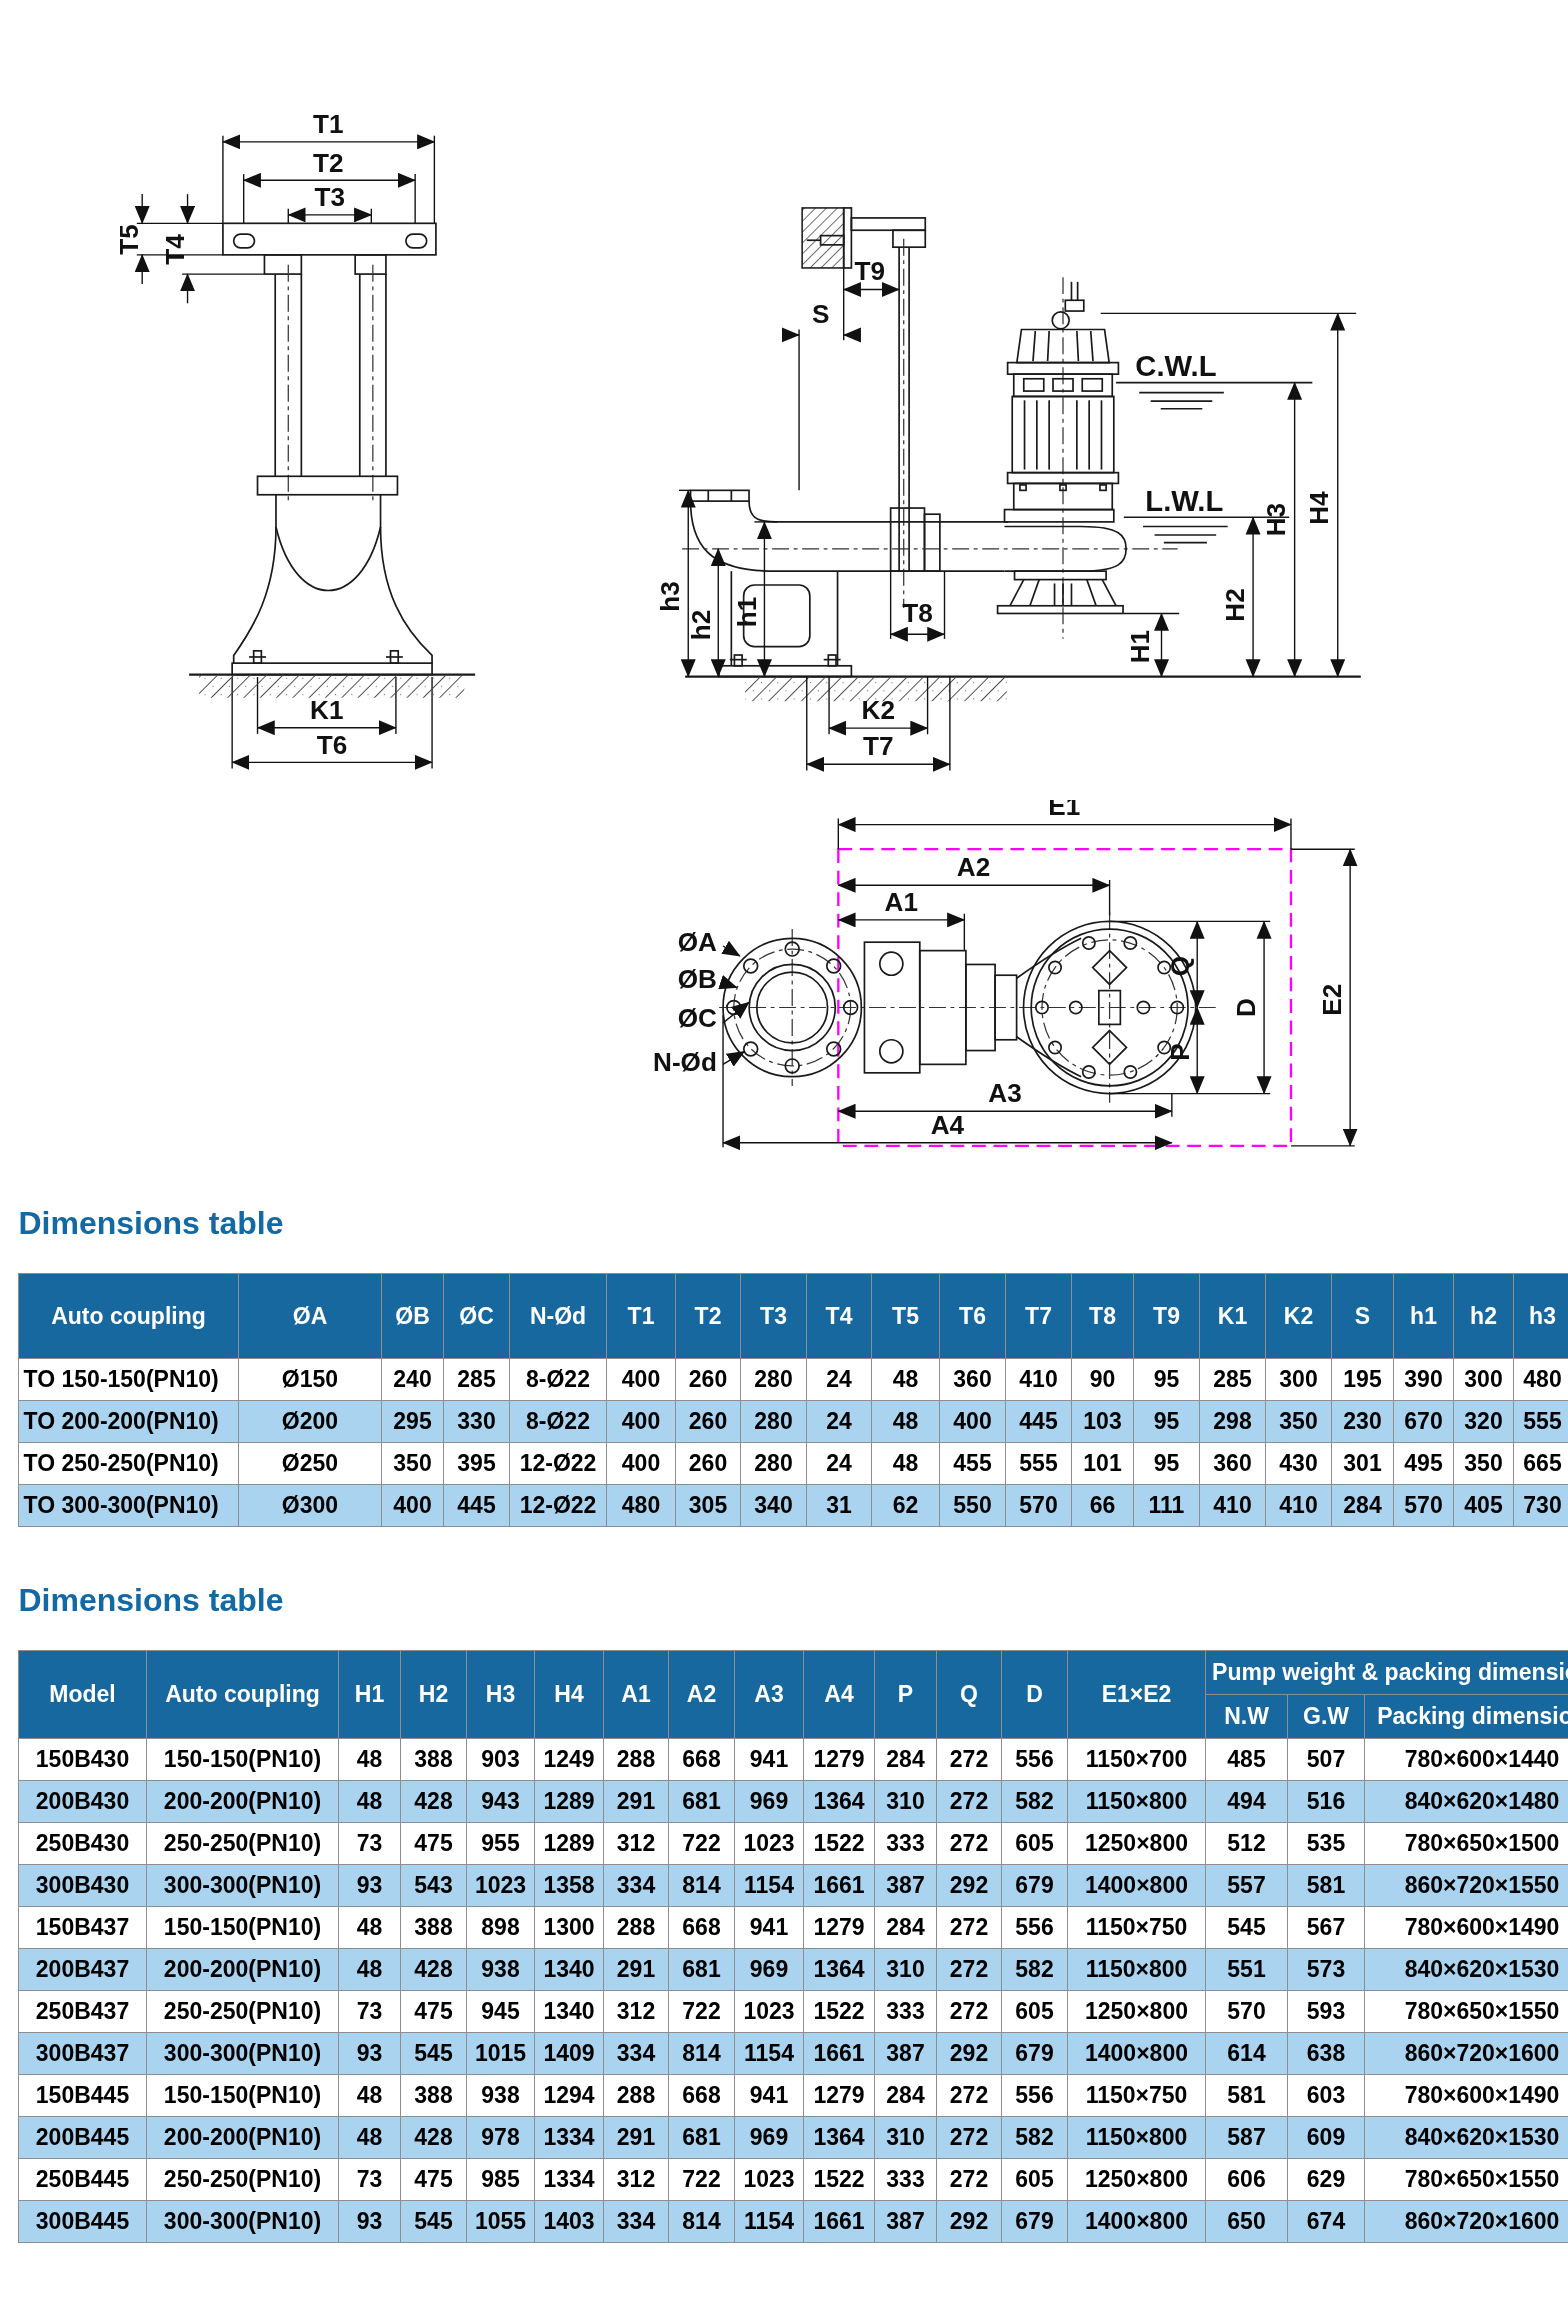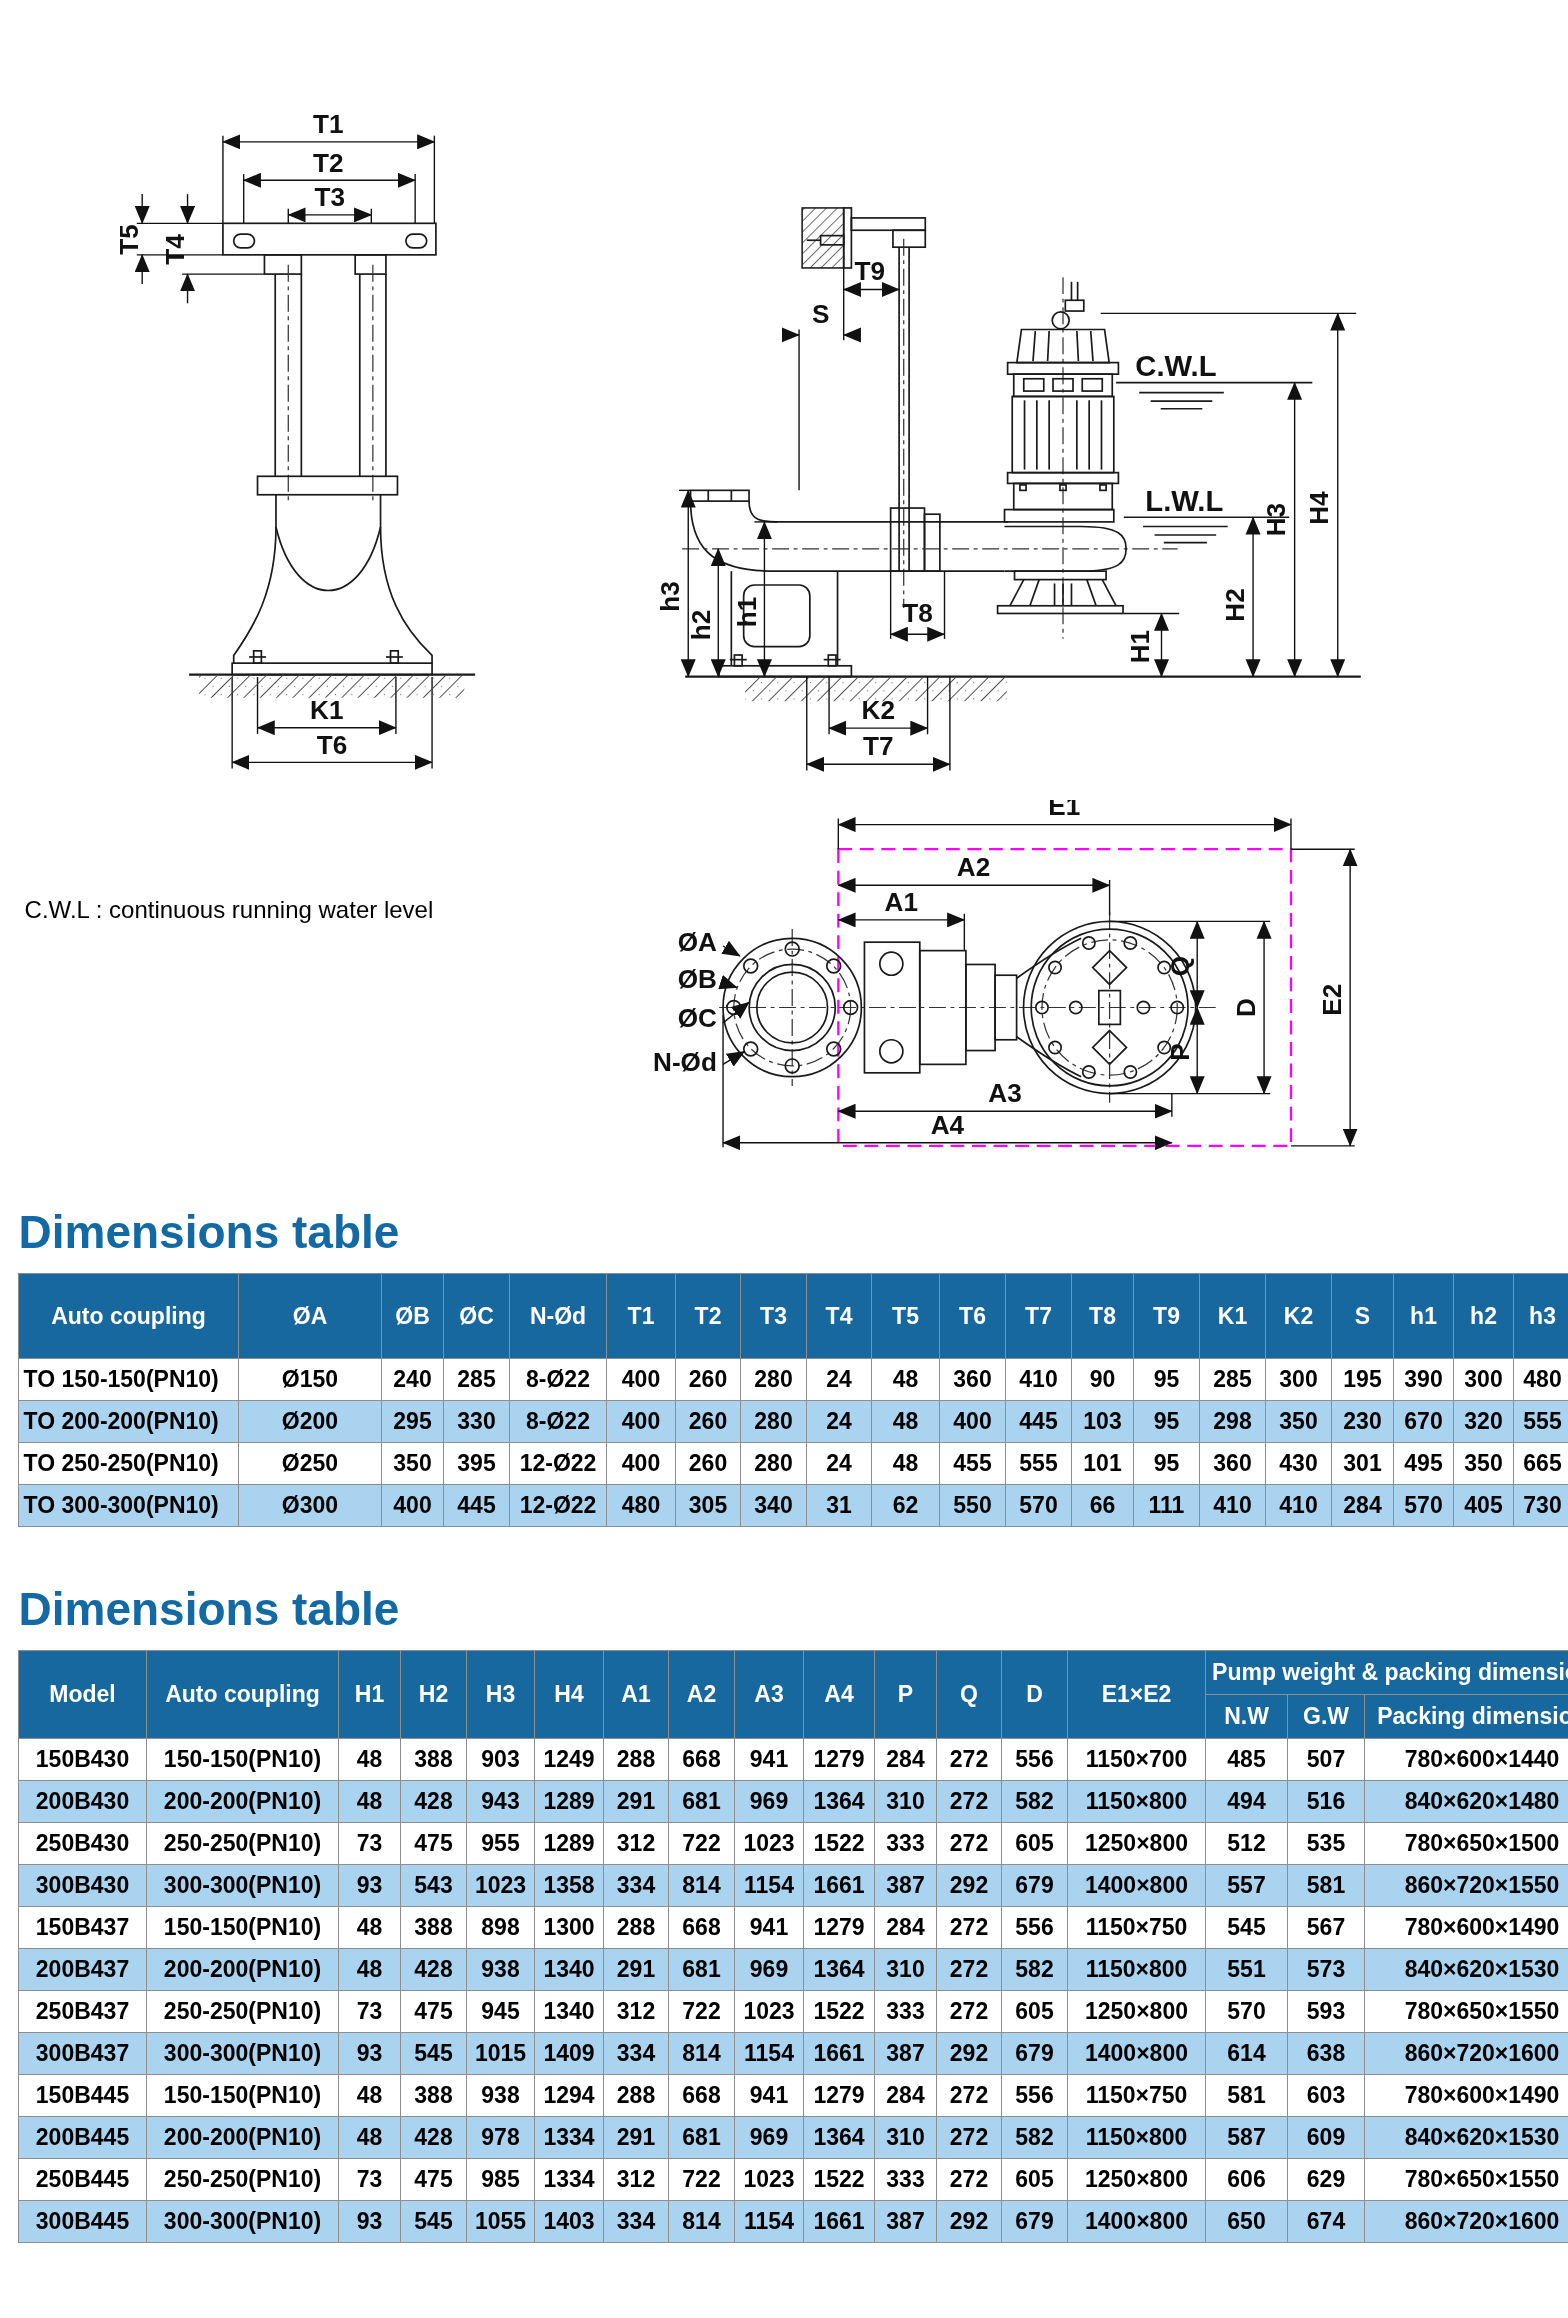--- a/index.html
+++ b/index.html
@@ -1,20 +1,20 @@
 <!DOCTYPE html>
 <html style="font-size:12.3px"><head>
 <meta charset="utf-8">
 <style>
   html,body{margin:0;padding:0;background:#e8e8e8;}
   .page{position:relative;width:1569px;height:2319px;background:#ffffff;
         font-family:"Liberation Sans", sans-serif;color:#000;overflow:hidden;}
   .page-title{position:absolute;left:20px;top:23px;font-size:46px;font-weight:bold;
         color:#1269A4;letter-spacing:0;}
-  .section-heading{position:absolute;left:18.5px;font-size:46px;font-weight:bold;color:#1269A4;}
+  .section-heading{position:absolute;left:18.5px;font-size:32px;font-weight:bold;color:#1269A4;}
   #heading1{top:1205px;}
   #heading2{top:1582px;}
   .notes{position:absolute;left:24.6px;top:817px;font-size:24px;line-height:1.55;white-space:pre-wrap;}
   .para{position:absolute;left:23px;top:928px;width:508px;font-size:25.4px;line-height:1.5;
         letter-spacing:0.3px;word-spacing:1.5px;font-weight:500;}
   .dim-table{position:absolute;left:18px;border-collapse:collapse;table-layout:fixed;width:1539px;background:#fff;}
   #table1{top:1273px;}
   #table2{top:1650px;}
   .dim-table th,.dim-table td{border:1.5px solid #8e8e8e;text-align:center;vertical-align:middle;
         padding:0 1.5px;overflow:hidden;}
@@ -326,21 +326,20 @@
       <text x="532" y="434" text-anchor="middle">A4</text>
       <text x="1044" y="260" text-anchor="middle" transform="rotate(-90 1044 260)">E2</text>
       <text x="232" y="196" text-anchor="end">ØA</text>
       <text x="232" y="244" text-anchor="end">ØB</text>
       <text x="232" y="296" text-anchor="end">ØC</text>
       <text x="232" y="352" text-anchor="end">N-Ød</text>
     </g>
   </svg>
 
   <div class="notes">
-    <div>C.W.L : continuous running water level</div>
   </div>
 
   <div id="heading1" class="section-heading">Dimensions table</div>
   <div id="heading2" class="section-heading">Dimensions table</div>
 
   <table id="table1" class="dim-table">
     <colgroup>
       <col style="width:220px">
         <col style="width:143px">
         <col style="width:62px">

